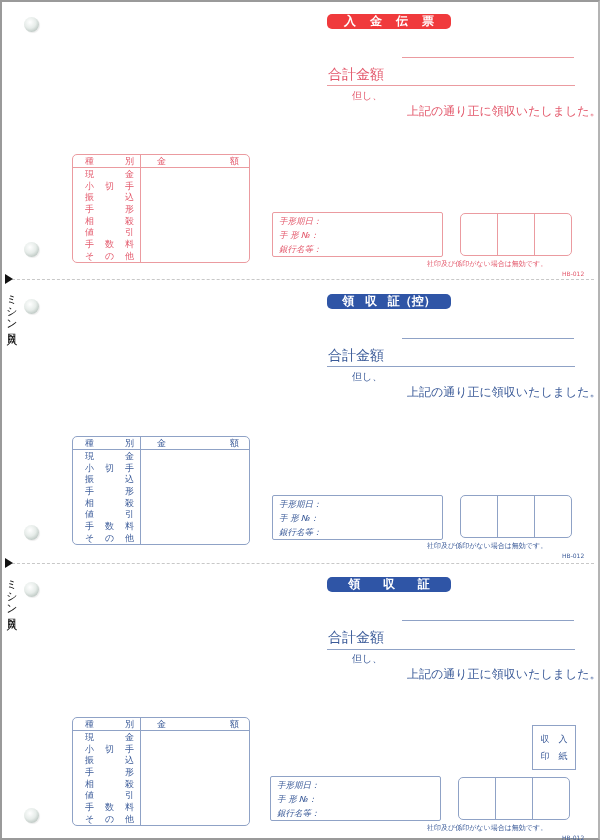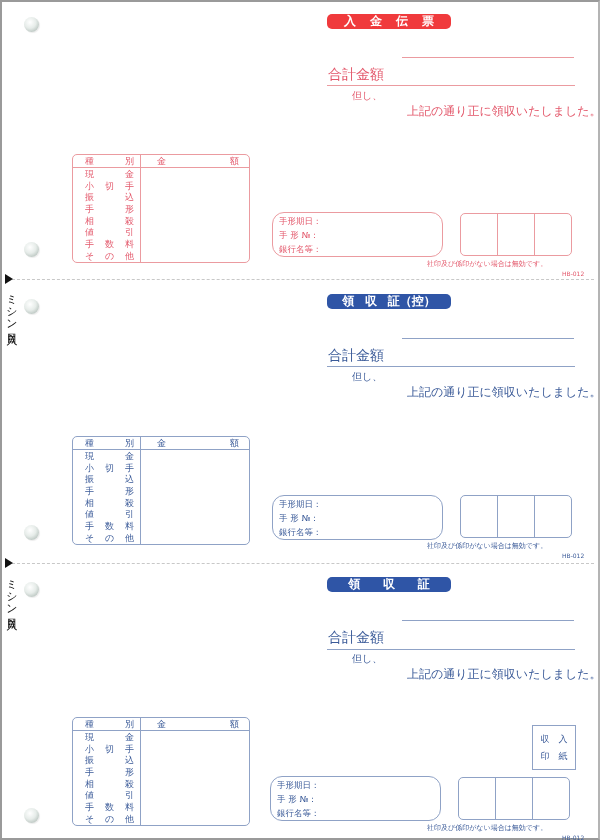--- a/index.html
+++ b/index.html
@@ -98,22 +98,22 @@
       position: relative; height: 11.7px; font-size: 9px; line-height: 11.7px; color: var(--ct);
     }
     .breakdown .row span { position: absolute; }
     .breakdown .row .c1 { left: 12px; }
     .breakdown .row .c2 { left: 32px; }
     .breakdown .row .c3 { left: 52px; }
 
     
     .bill-box {
       position: absolute; left: 270px; width: 171px; height: 45px;
-      border: 1px solid var(--cl); border-radius: 12px;
-      font-size: 8.5px; color: var(--ct); line-height: 14px; padding: 1px 0 0 6px;
+      border: 1px solid var(--cl); border-radius: 2px;
+      font-size: 8.5px; color: var(--ct); line-height: 14px; padding: 1px 0 0 6px; font-style: italic;
     }
 
     
     .seal-box {
       position: absolute; left: 458px; width: 112px; height: 43px;
       border: 1px solid var(--cl); border-radius: 5px; display: flex;
     }
     .seal-cell { flex: 1; border-right: 1px solid var(--cl); }
     .seal-cell:last-child { border-right: none; }
     .seal-note {

